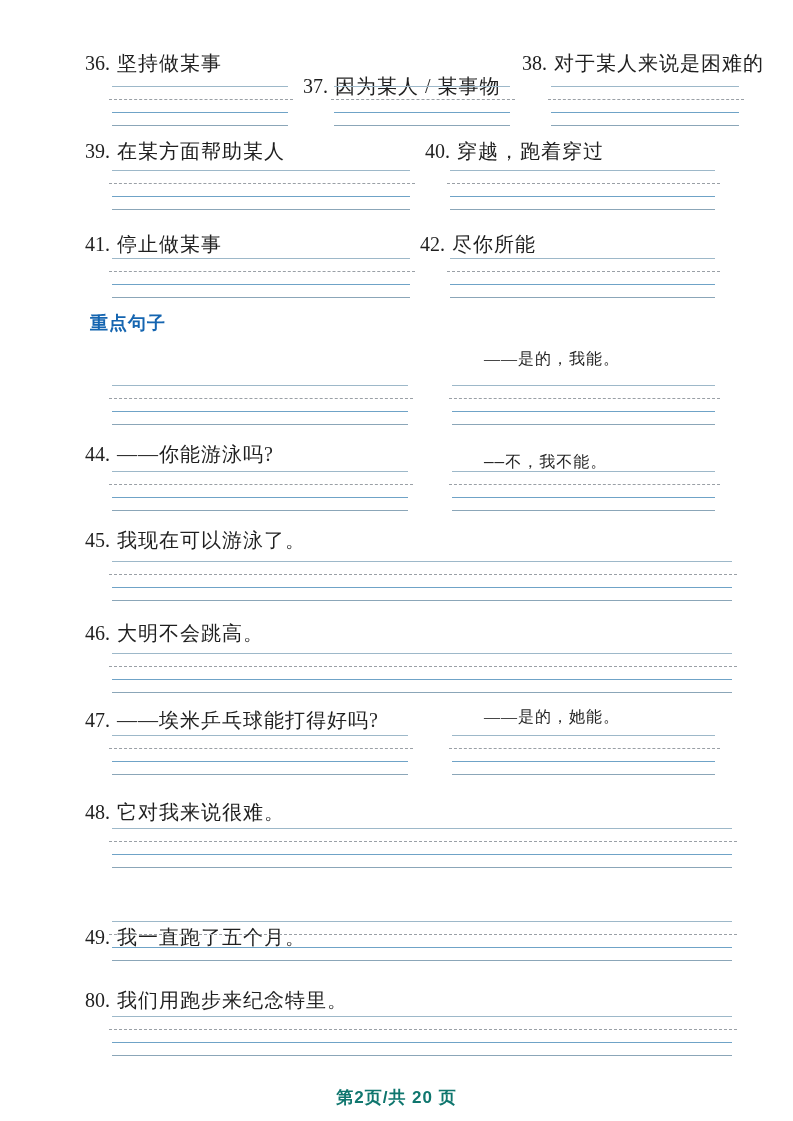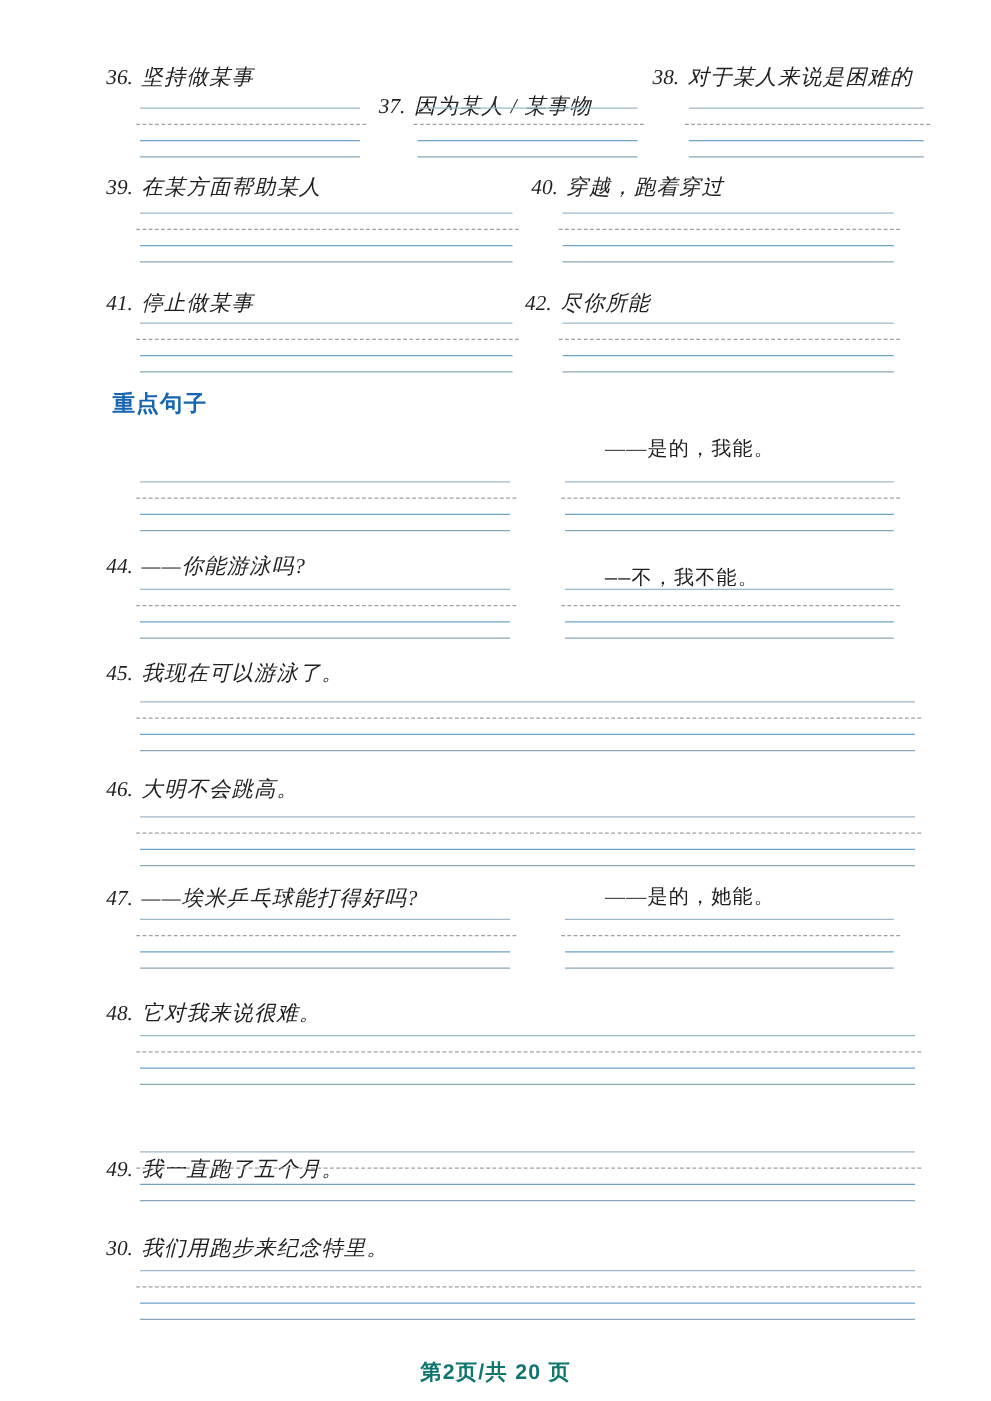--- a/index.html
+++ b/index.html
@@ -5,21 +5,21 @@
   html,body{margin:0;padding:0;background:#ffffff;}
   .page{
     position:relative;
     width:793px;height:1121px;
     background:#ffffff;
     font-family:"Liberation Serif","DejaVu Serif",serif;
     color:#1f1f1f;
     overflow:hidden;
   }
   .abs{position:absolute;white-space:nowrap;}
-  .label{font-size:17px;letter-spacing:1px;font-style:italic;}
+  .label{font-size:20px;letter-spacing:1px;}
   .label .num{margin-right:7px;letter-spacing:0;}
   .answer{font-size:16px;letter-spacing:1px;margin-left:32px;}
   .section-header{
     font-family:"Liberation Sans","DejaVu Sans",sans-serif;
     font-weight:bold;font-size:18px;
     color:var(--header_blue,#1565b0);
     letter-spacing:1px;
   }
   .wlines{position:absolute;height:40px;}
   .wl{position:absolute;left:0;right:0;height:0;display:block;}
@@ -190,21 +190,21 @@
     <span class="num">49.</span><span>我一直跑了五个月。</span>
   </div>
   <div class="wlines" style="left:112px;top:921px;width:620px;">
       <b class="wl wl1"></b>
       <b class="wl wl2"></b>
       <b class="wl wl3"></b>
       <b class="wl wl4"></b>
     </div>
 
   <div class="abs label" style="left:85px;top:987px;">
-    <span class="num">30.</span><span>我们用跑步来纪念特里。</span>
+    <span class="num">80.</span><span>我们用跑步来纪念特里。</span>
   </div>
   <div class="wlines" style="left:112px;top:1016px;width:620px;">
       <b class="wl wl1"></b>
       <b class="wl wl2"></b>
       <b class="wl wl3"></b>
       <b class="wl wl4"></b>
     </div>
 
   <div class="footer">第2页/共 20 页</div>
 

